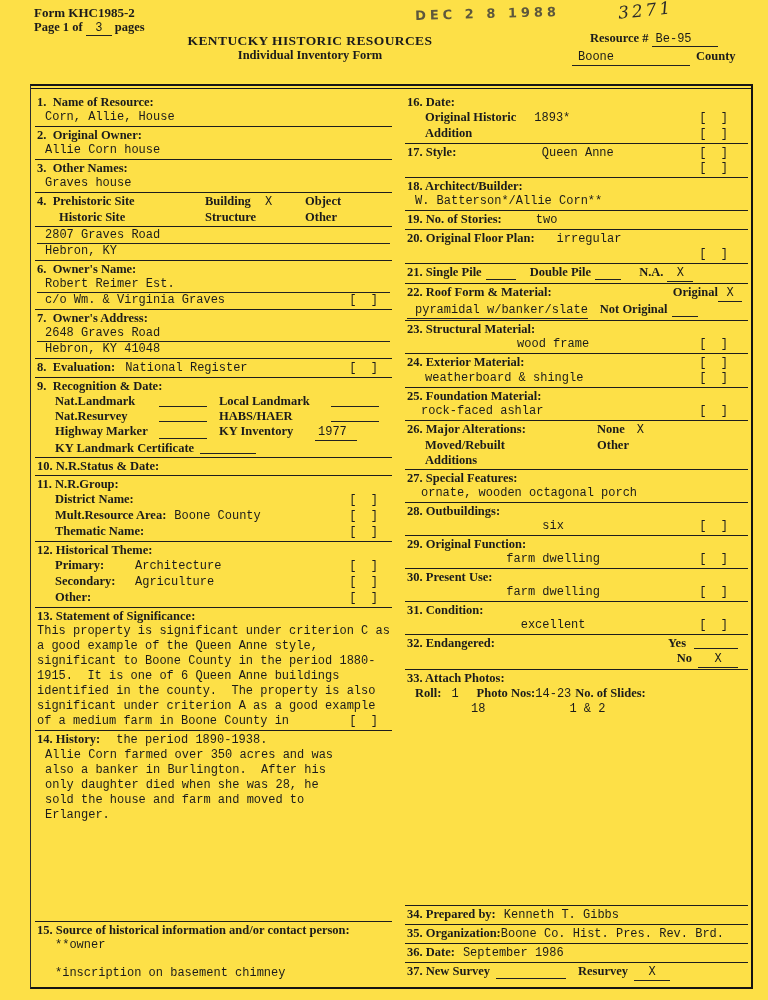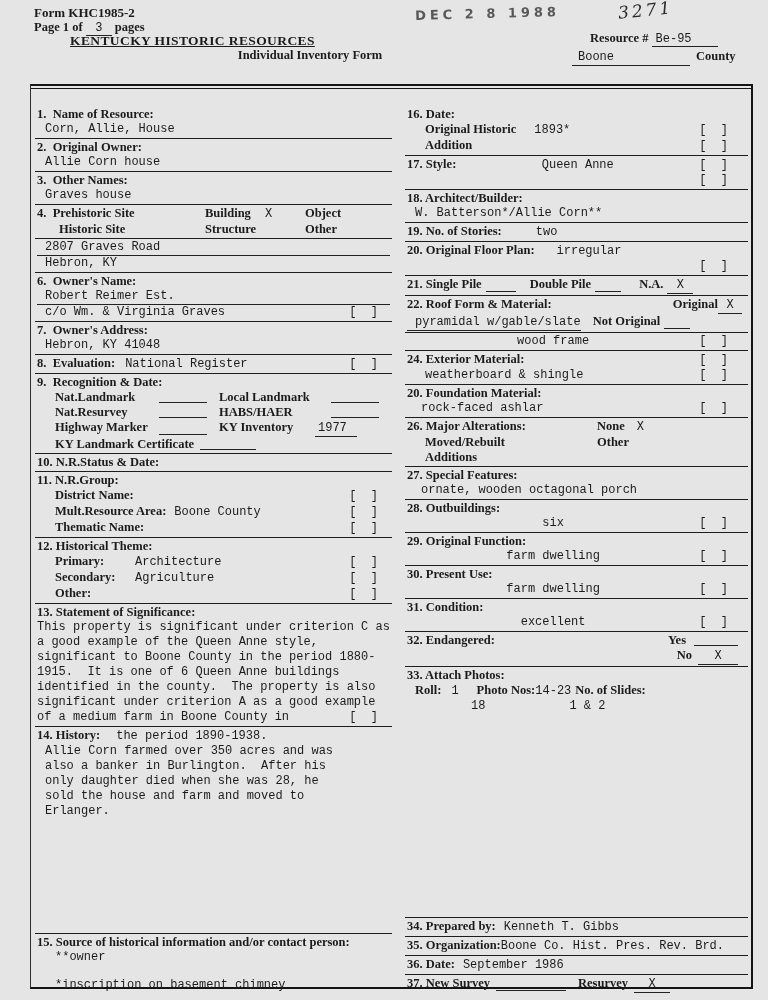--- a/index.html
+++ b/index.html
@@ -1,48 +1,48 @@
 <!DOCTYPE html>
 <html><head>
 <meta charset="utf-8">
 <style>
   * { margin:0; padding:0; box-sizing:border-box; }
   html,body { width:768px; height:1000px; }
   body { background:#d8d5cf; }
-  .page { position:relative; width:768px; height:1000px; background:#e5e5e5; color:#1b1b1b; overflow:hidden; }
+  .page { position:relative; width:768px; height:1000px; background:#fde047; color:#1b1b1b; overflow:hidden; }
 
   .serifb { font-family:"Liberation Serif", serif; font-weight:bold; }
   .lbl { font-family:"Liberation Serif", serif; font-weight:bold; font-size:12.5px; line-height:15px; white-space:pre; }
   .lblw { white-space:normal; }
   .val { font-family:"Liberation Mono", monospace; font-size:12px; line-height:15px; white-space:pre-wrap; }
   .bk  { font-family:"Liberation Mono", monospace; font-size:12px; line-height:15px; white-space:pre; }
   .bkL { margin-left:auto; margin-right:12px; }
   .bkR { margin-left:auto; margin-right:18px; }
 
   .header { position:absolute; top:0; left:30px; right:15px; height:84px; }
   .form-no { position:absolute; top:5px; left:4px; font-size:13px; }
   .page-line { position:absolute; top:20px; left:4px; font-size:12.5px; }
   .pgnum { display:inline-block; min-width:26px; text-align:center; border-bottom:1.3px solid #222;
            font-family:"Liberation Mono", monospace; font-weight:normal; font-size:12px; }
   .stamp { position:absolute; top:6px; left:385px; font-family:"DejaVu Sans", sans-serif; font-weight:bold;
            font-size:13px; letter-spacing:4px; color:#3a3a3a; transform:rotate(-1.5deg); opacity:.82; }
   .hand  { position:absolute; top:0px; left:588px; font-family:"DejaVu Serif", serif; font-style:italic;
            font-size:17px; letter-spacing:3px; transform:rotate(-6deg); color:#2b2b2b; }
-  .title    { position:absolute; top:33px; left:40px; width:480px; text-align:left; font-size:13.5px; letter-spacing:.4px;text-decoration:underline; }
+  .title    { position:absolute; top:33px; left:40px; width:480px; text-align:center; font-size:13.5px; letter-spacing:.4px; }
   .subtitle { position:absolute; top:48px; left:40px; width:480px; text-align:center; font-size:12.5px; }
   .res1 { position:absolute; top:31px; left:560px; font-size:12.5px; }
   .res1 .val { border-bottom:1.3px solid #222; padding:0 26px 0 4px; }
   .res2 { position:absolute; top:49px; left:542px; font-size:12.5px; display:flex; align-items:baseline; }
   .res2 .val { display:inline-block; border-bottom:1.3px solid #222; width:118px; padding-left:6px; }
 
   .sheet { position:absolute; top:84px; left:30px; right:15px; bottom:11px;
            border-top:2.5px solid #161616; border-right:2px solid #141414;
            border-bottom:2.5px solid #141414; border-left:1.5px solid #2e2e2e; }
   .sheet::before { content:""; position:absolute; top:1.5px; left:0; right:0; height:1px; background:#161616; }
-  .cols { display:flex; gap:13px; padding:20px 3px 0 4px; }
+  .cols { display:flex; gap:13px; padding:8px 3px 0 4px; }
   .colL { width:357px; display:flex; flex-direction:column; height:888px; }
   .colR { flex:1; display:flex; flex-direction:column; height:888px; }
 
   .fld { border-bottom:1.3px solid #1d1d1d; padding:1px 2px; }
   .fld.nb { border-bottom:none; }
   .bt { border-top:1.3px solid #1d1d1d; }
   .row { display:flex; align-items:baseline; }
   .u { border-bottom:1.2px solid #222; }
   .ctr { margin-left:auto; margin-right:auto; }
   .rt { margin-left:auto; }
@@ -120,20 +120,21 @@
           <div class="lbl">6.  Owner's Name:</div>
           <div class="val ind8 u">Robert Reimer Est.</div>
           <div class="row">
             <span class="val ind8">c/o Wm. &amp; Virginia Graves</span>
             <span class="bk bkL">[  ]</span>
           </div>
         </div>
 
         <div class="fld">
           <div class="lbl">7.  Owner's Address:</div>
+          <div class="val ind8 u">2648 Graves Road</div>
           <div class="val ind8">Hebron, KY 41048</div>
         </div>
 
         <div class="fld">
           <div class="row">
             <span class="lbl">8.  Evaluation:</span>
             <span class="val" style="margin-left:10px">National Register</span>
             <span class="bk bkL">[  ]</span>
           </div>
         </div>
@@ -287,46 +288,47 @@
           </div>
         </div>
 
         <div class="fld">
           <div class="row">
             <span class="lbl">22. Roof Form &amp; Material:</span>
             <span class="lbl rt">Original</span>
             <span class="val vbl" style="min-width:24px; margin-right:4px; text-align:center">X</span>
           </div>
           <div class="row">
-            <span class="val ind8 u">pyramidal w/gable/slate</span>
+            <span class="val ind8 u">pyramidal w/banker/slate</span>
             <span class="lbl" style="margin-left:12px">Not Original</span>
             <span class="bl" style="width:26px; margin-left:4px"></span>
           </div>
         </div>
 
         <div class="fld">
+          <div class="lbl">23. Structural Material:</div>
           <div class="row">
             <span class="val ctr">wood frame</span>
             <span class="bk" style="margin-right:18px">[  ]</span>
           </div>
         </div>
 
         <div class="fld">
           <div class="row">
             <span class="lbl">24. Exterior Material:</span>
             <span class="bk bkR">[  ]</span>
           </div>
           <div class="row">
             <span class="val ind">weatherboard &amp; shingle</span>
             <span class="bk bkR">[  ]</span>
           </div>
         </div>
 
         <div class="fld">
-          <div class="lbl">20. Foundation Material:</div>
+          <div class="lbl">25. Foundation Material:</div>
           <div class="row">
             <span class="val" style="margin-left:14px">rock-faced ashlar</span>
             <span class="bk bkR">[  ]</span>
           </div>
         </div>
 
         <div class="fld">
           <div class="row">
             <span class="lbl" style="width:190px">26. Major Alterations:</span>
             <span class="lbl">None</span>

